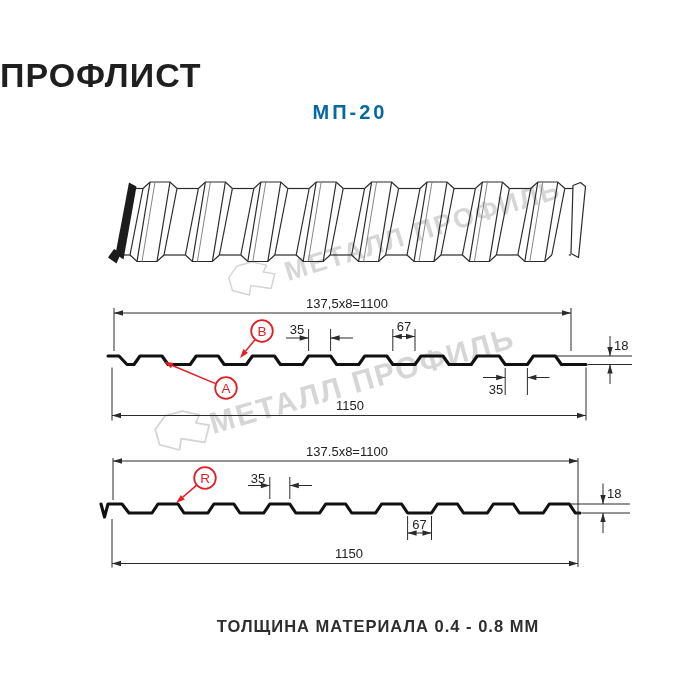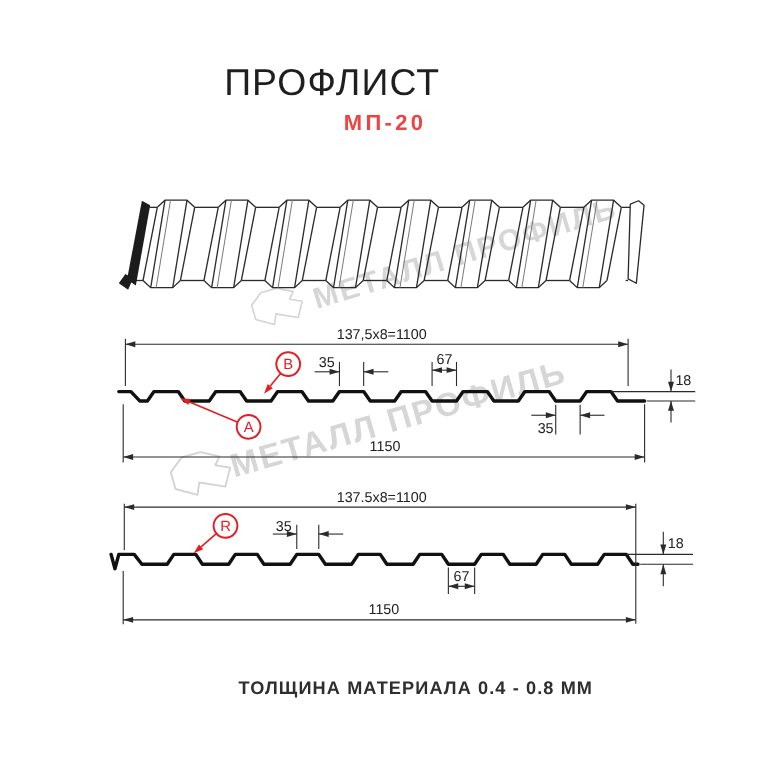--- a/index.html
+++ b/index.html
@@ -1,21 +1,21 @@
 <!DOCTYPE html>
 <html><head>
 <meta charset="utf-8">
 <style>
   html,body{margin:0;padding:0;background:#ffffff;}
   .page{position:relative;width:700px;height:700px;background:#fff;overflow:hidden;
         font-family:"Liberation Sans",sans-serif;}
-  .title{position:absolute;top:56px;left:0;width:604px;text-align:center;
-         font-size:34px;font-weight:normal;letter-spacing:1px;color:#1f1f1f;}
+  .title{position:absolute;top:56px;left:0;width:604px;text-align:left;
+         font-size:34px;font-weight:bold;letter-spacing:1px;color:#1f1f1f;}
   .subtitle{position:absolute;top:101px;left:0;width:700px;text-align:center;
-         font-size:20px;font-weight:bold;letter-spacing:3px;color:#ef4444;}
+         font-size:20px;font-weight:bold;letter-spacing:3px;color:#0369a1;}
   .footer{position:absolute;top:617px;left:0;width:700px;text-align:center;
          font-size:16.5px;font-weight:bold;letter-spacing:1px;color:#2e2e2e;margin-left:28px;}
   svg.diagram{position:absolute;left:0;top:0;}
   .dim{font-size:13px;fill:#222222;font-family:"Liberation Sans",sans-serif;}
   .pt{font-size:13.5px;fill:#e31e24;font-family:"Liberation Sans",sans-serif;}
   .wm{font-size:27px;font-weight:bold;fill:#d6d6d6;letter-spacing:2px;}
   .wm2{font-size:30px;letter-spacing:2px;}
   .logo{fill:none;stroke:#d4d4d4;stroke-width:1.6;stroke-linejoin:round;}
 </style>
 </head>

